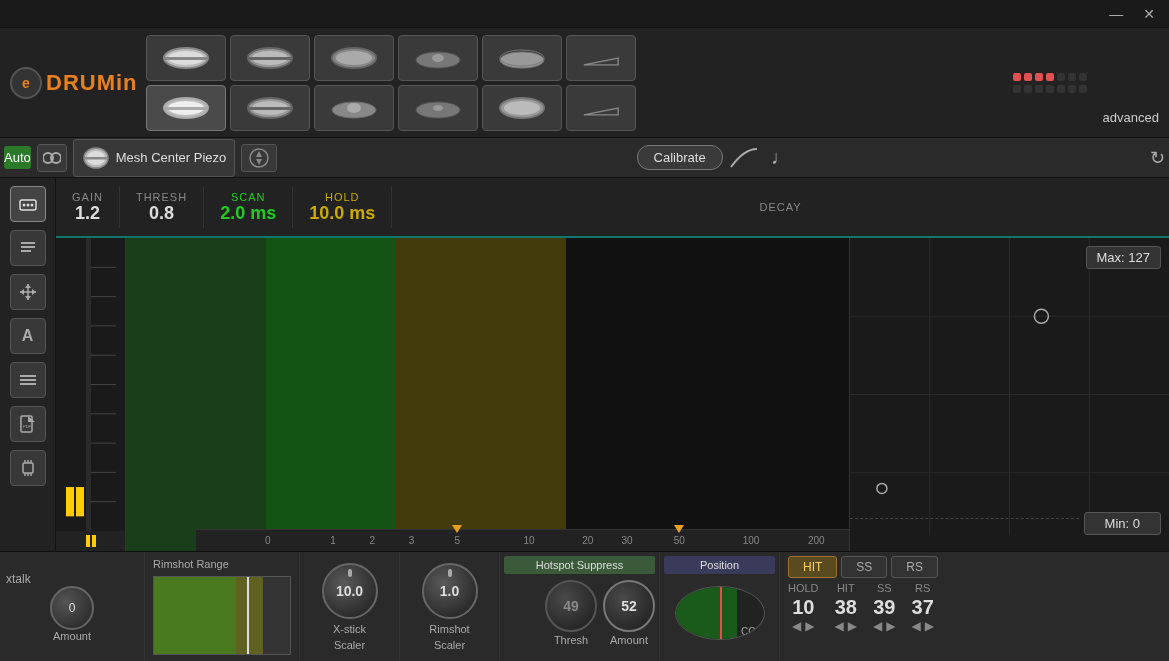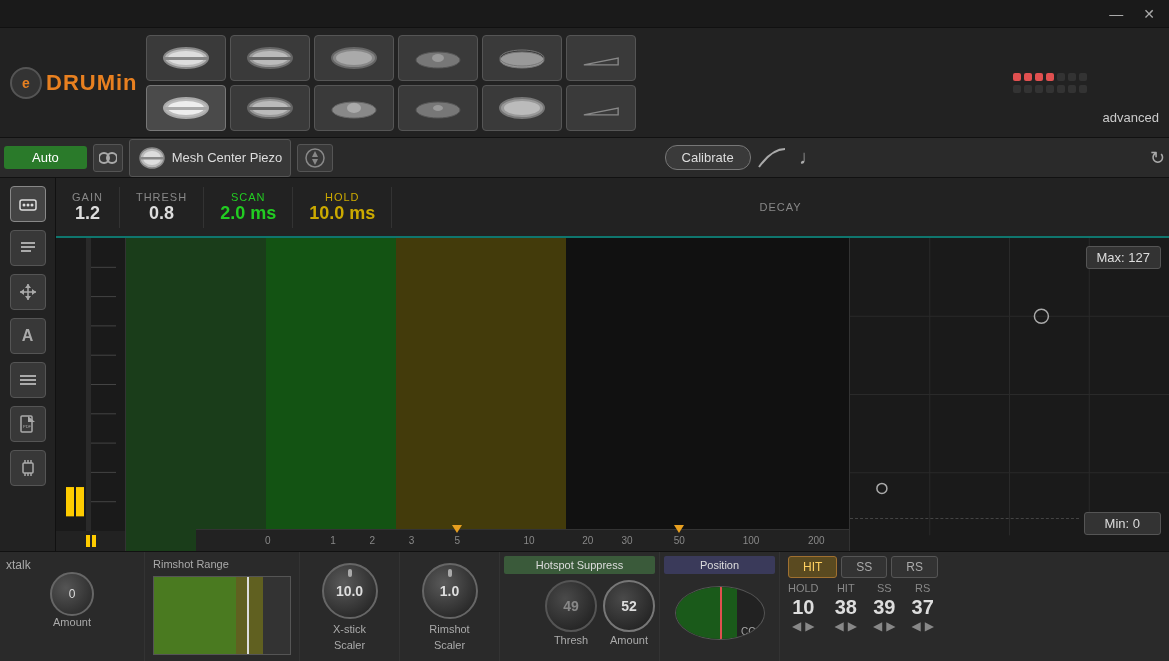--- a/index.html
+++ b/index.html
@@ -136,21 +136,21 @@
       height: 40px;
       align-items: center;
       border-bottom: 1px solid #111;
       padding: 0 4px;
       gap: 6px;
     }
     .auto-btn {
       background: #2a7a2a;
       color: #fff;
       border: none;
-      padding: 4px 28px;
+      padding: 4px 0;
       font-size: 13px;
       border-radius: 3px;
       cursor: pointer;
     }
     .icon-btn {
       background: #383838;
       border: 1px solid #555;
       border-radius: 3px;
       width: 30px;
       height: 28px;
@@ -427,21 +427,21 @@
       display: flex;
     }
 
     
     .xtalk-section {
       width: 145px;
       border-right: 1px solid #333;
       display: flex;
       flex-direction: column;
       align-items: center;
-      justify-content: flex-start;
+      justify-content: center;
       padding: 6px;
     }
     .xtalk-label {
       font-size: 12px;
       color: #aaa;
       align-self: flex-start;
     }
     .xtalk-knob {
       width: 44px;
       height: 44px;

